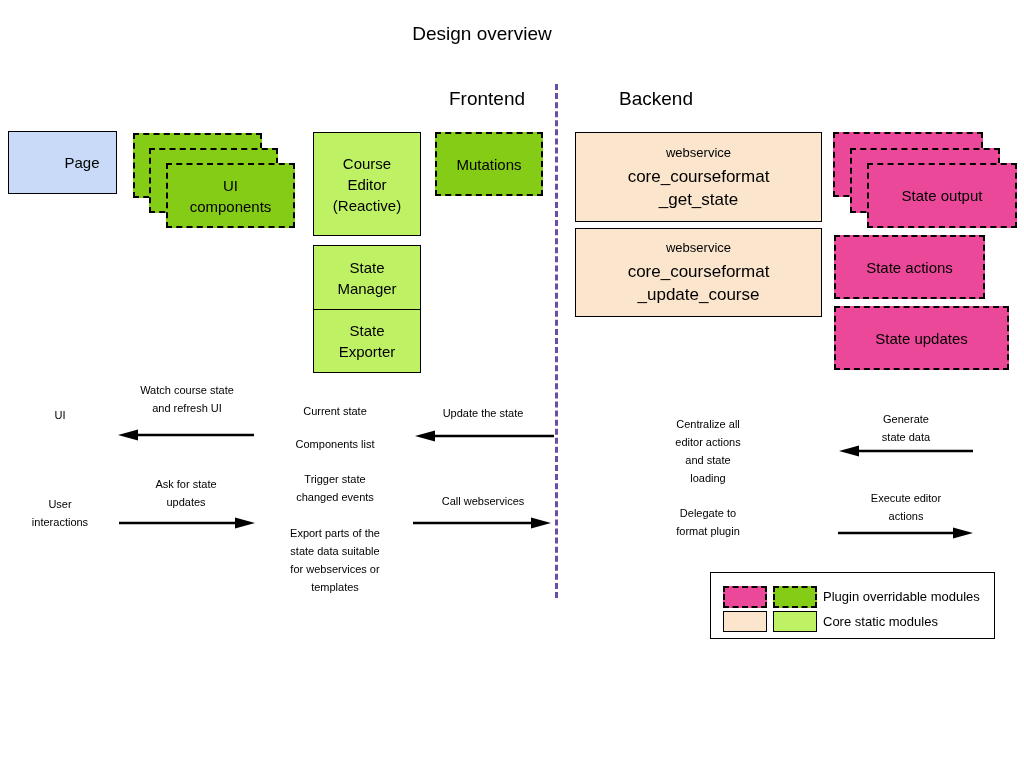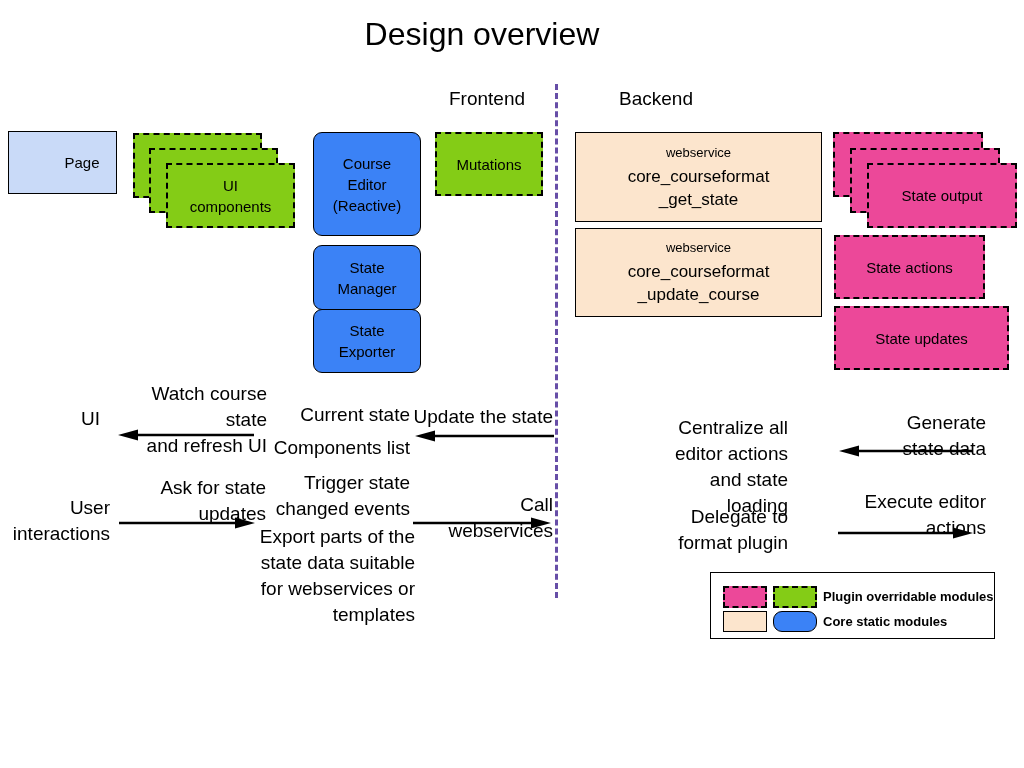--- a/index.html
+++ b/index.html
@@ -10,46 +10,46 @@
   }
   .t{white-space:pre-line;}
   
   .box{
     position:absolute;box-sizing:border-box;
     display:flex;align-items:center;justify-content:center;
     text-align:center;font-size:15px;line-height:21px;white-space:pre-line;
   }
   .solid{border:1.5px solid #000;}
   .dashed{border:2.5px dashed #000;}
-  .fill-blue{background:#3b82f6;border-radius:9px;}
+  .fill-blue{background:#bef264;}
   .fill-bluepage{background:#c9daf8;padding-left:39px;}
   .fill-purple{background:#84cc16;}
   .fill-peach{background:#fce5cd;}
   .fill-pink{background:#ec4899;}
   .ws{flex-direction:column;line-height:20px;}
   .ws .kicker{font-size:13px;line-height:18px;margin-bottom:3px;}
   .ws .name{font-size:17px;line-height:23px;white-space:pre-line;}
   
   .lbl{
-    position:absolute;font-size:19px;line-height:26px;text-align:right;
+    position:absolute;font-size:11px;line-height:18px;text-align:center;
     white-space:pre-line;
   }
   .title{
     position:absolute;left:262px;top:19px;width:440px;text-align:center;
-    font-size:32px;line-height:30px;
+    font-size:19px;line-height:30px;
   }
   .section-label{position:absolute;font-size:19px;line-height:24px;}
   .separator{
     position:absolute;left:555px;top:84px;height:514px;width:0;
     border-left:3px dashed #674ea7;
   }
   .arrow{position:absolute;}
   .arrow svg{display:block;}
   
-  .legend{position:absolute;left:710px;top:572px;width:283px;height:65px;border:1.5px solid #000;background:#fff;font-weight:bold;}
+  .legend{position:absolute;left:710px;top:572px;width:283px;height:65px;border:1.5px solid #000;background:#fff;}
   .swatch{position:absolute;box-sizing:border-box;}
   .legend-text{position:absolute;font-size:13px;line-height:22px;white-space:nowrap;}
 </style>
 </head>
 <body>
 
 <div id="stage">
 
   <div class="title t">Design overview</div>
   <div class="section-label" style="left:407px;top:87px;width:160px;text-align:center;">Frontend</div>

